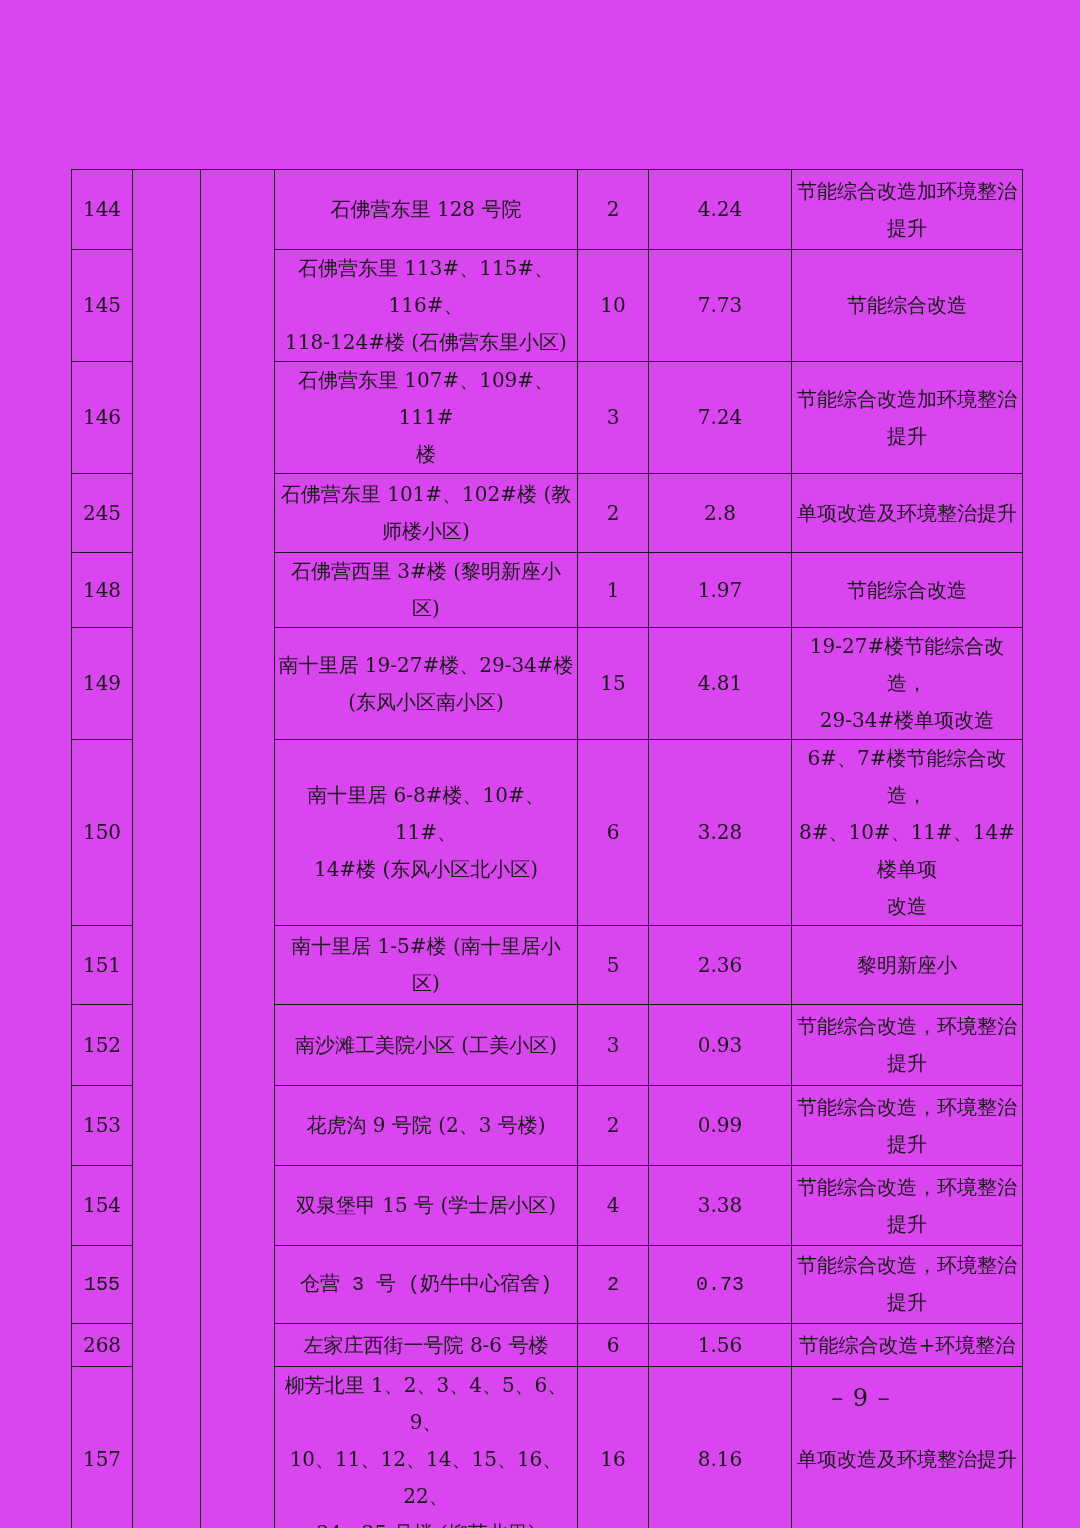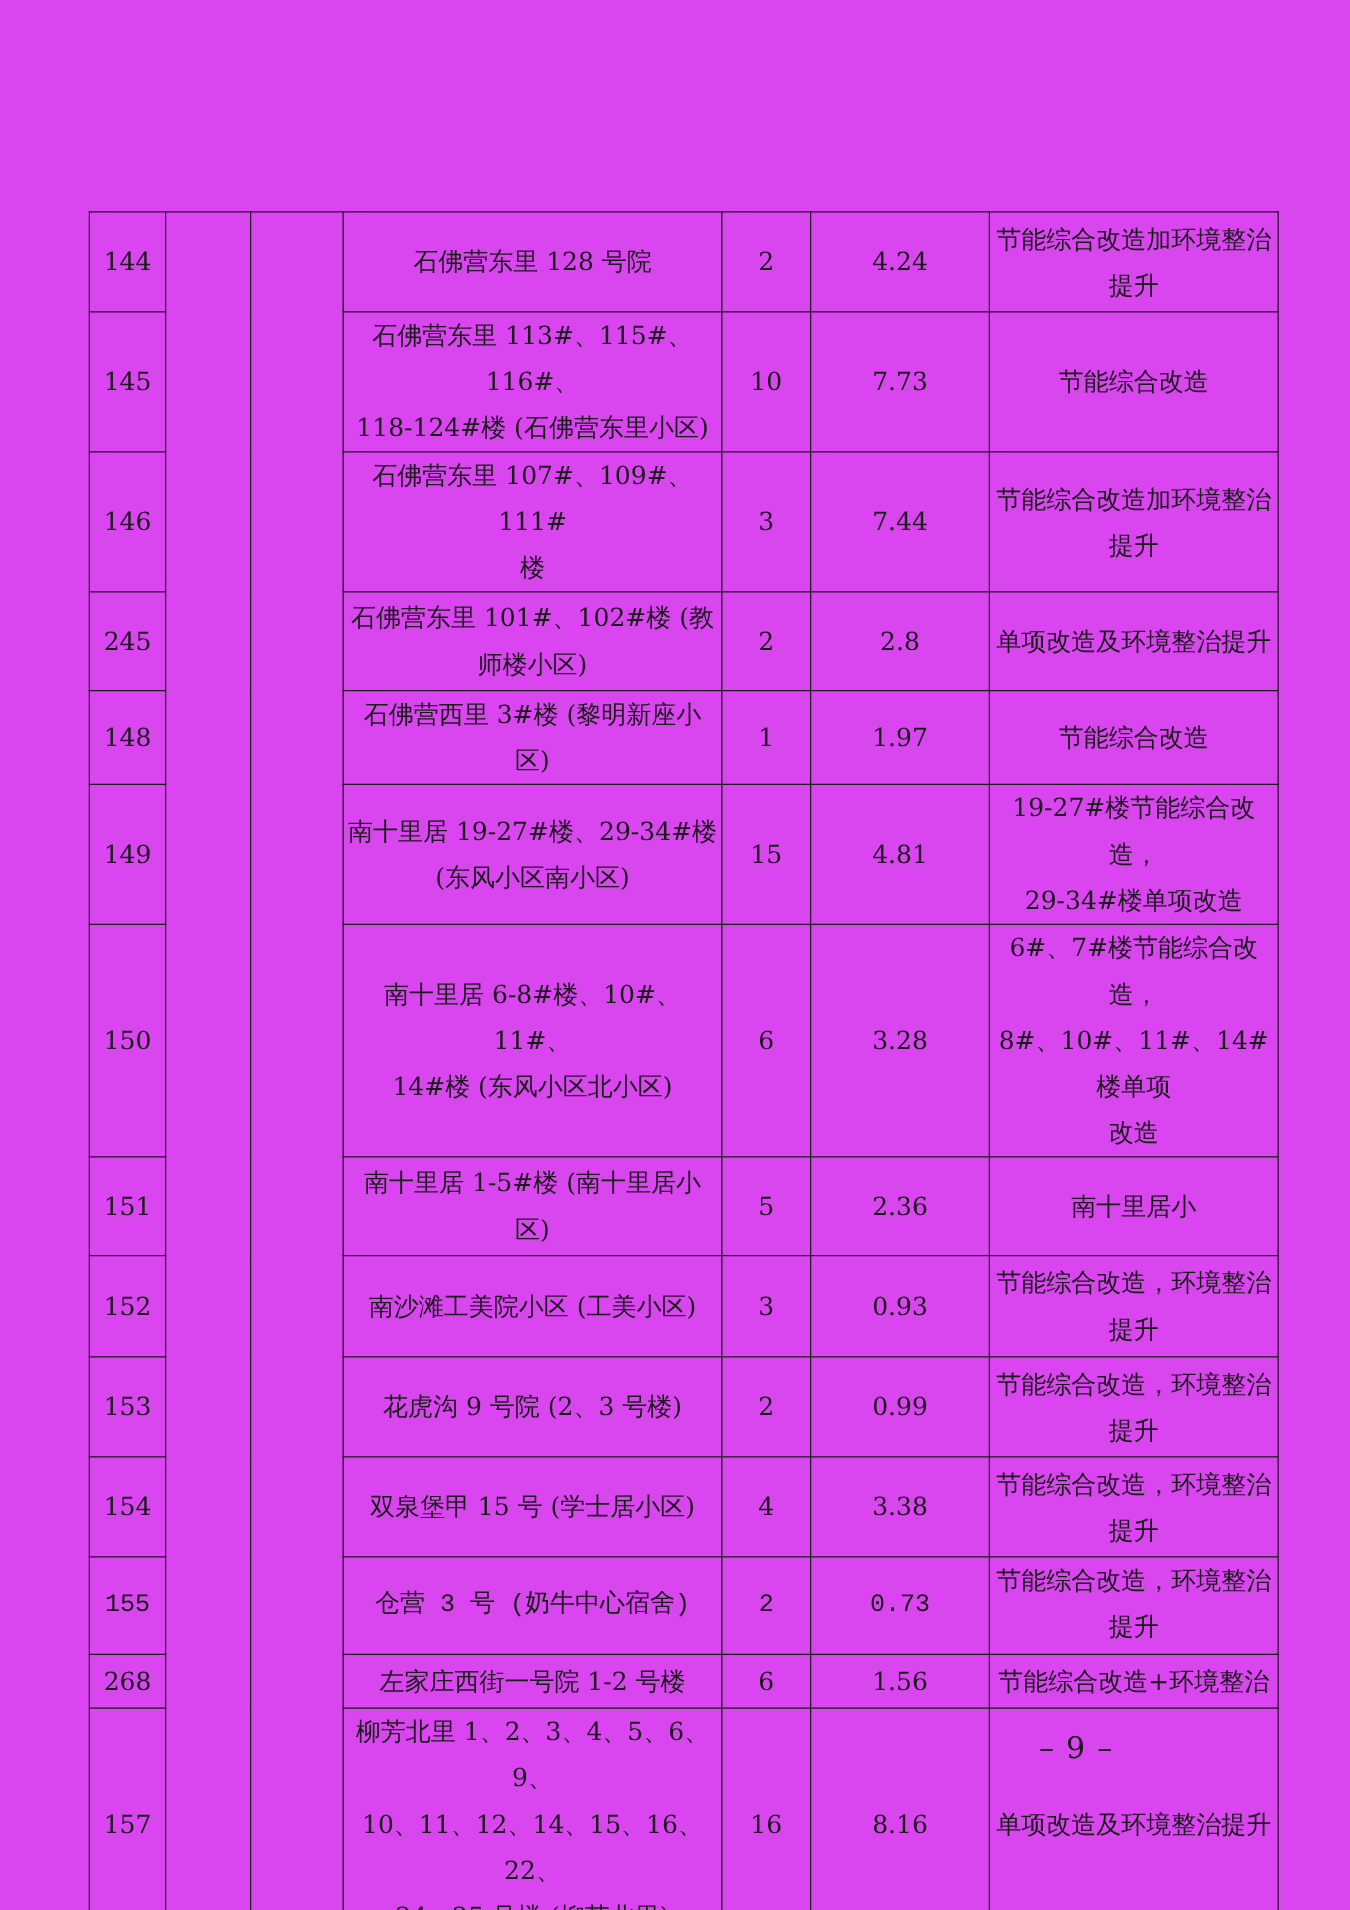--- a/index.html
+++ b/index.html
@@ -94,21 +94,21 @@
 118-124#楼 (石佛营东里小区)</td>
         <td>10</td>
         <td>7.73</td>
         <td>节能综合改造</td>
       </tr>
       <tr class="h79">
         <td>146</td>
         <td>石佛营东里 107#、109#、111#
 楼</td>
         <td>3</td>
-        <td>7.44</td>
+        <td>7.24</td>
         <td>节能综合改造加环境整治
 提升</td>
       </tr>
       <tr class="h79">
         <td>245</td>
         <td>石佛营东里 101#、102#楼 (教
 师楼小区)</td>
         <td>2</td>
         <td>2.8</td>
         <td>单项改造及环境整治提升</td>
@@ -139,21 +139,21 @@
         <td>6#、7#楼节能综合改造，
 8#、10#、11#、14#楼单项
 改造</td>
       </tr>
       <tr class="h79">
         <td>151</td>
         <td>南十里居 1-5#楼 (南十里居小
 区)</td>
         <td>5</td>
         <td>2.36</td>
-        <td>南十里居小</td>
+        <td>黎明新座小</td>
       </tr>
       <tr class="h81">
         <td>152</td>
         <td>南沙滩工美院小区 (工美小区)</td>
         <td>3</td>
         <td>0.93</td>
         <td>节能综合改造，环境整治
 提升</td>
       </tr>
       <tr class="h80">
@@ -175,21 +175,21 @@
       <tr class="h78">
         <td>155</td>
         <td>仓营 3 号 (奶牛中心宿舍)</td>
         <td>2</td>
         <td>0.73</td>
         <td>节能综合改造，环境整治
 提升</td>
       </tr>
       <tr class="h43">
         <td>268</td>
-        <td>左家庄西街一号院 1-2 号楼</td>
+        <td>左家庄西街一号院 8-6 号楼</td>
         <td>6</td>
         <td>1.56</td>
         <td>节能综合改造+环境整治</td>
       </tr>
       <tr class="h119">
         <td>157</td>
         <td>柳芳北里 1、2、3、4、5、6、9、
 10、11、12、14、15、16、22、
 24、25 号楼 (柳芳北里)</td>
         <td>16</td>

